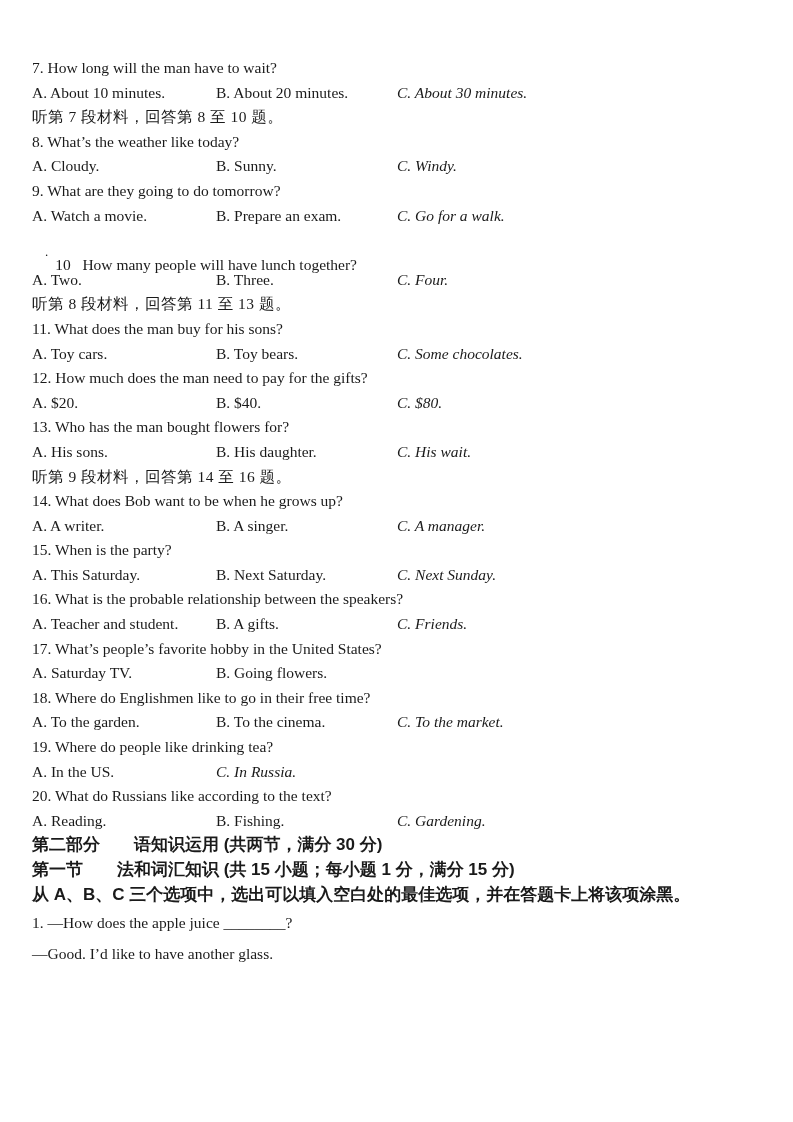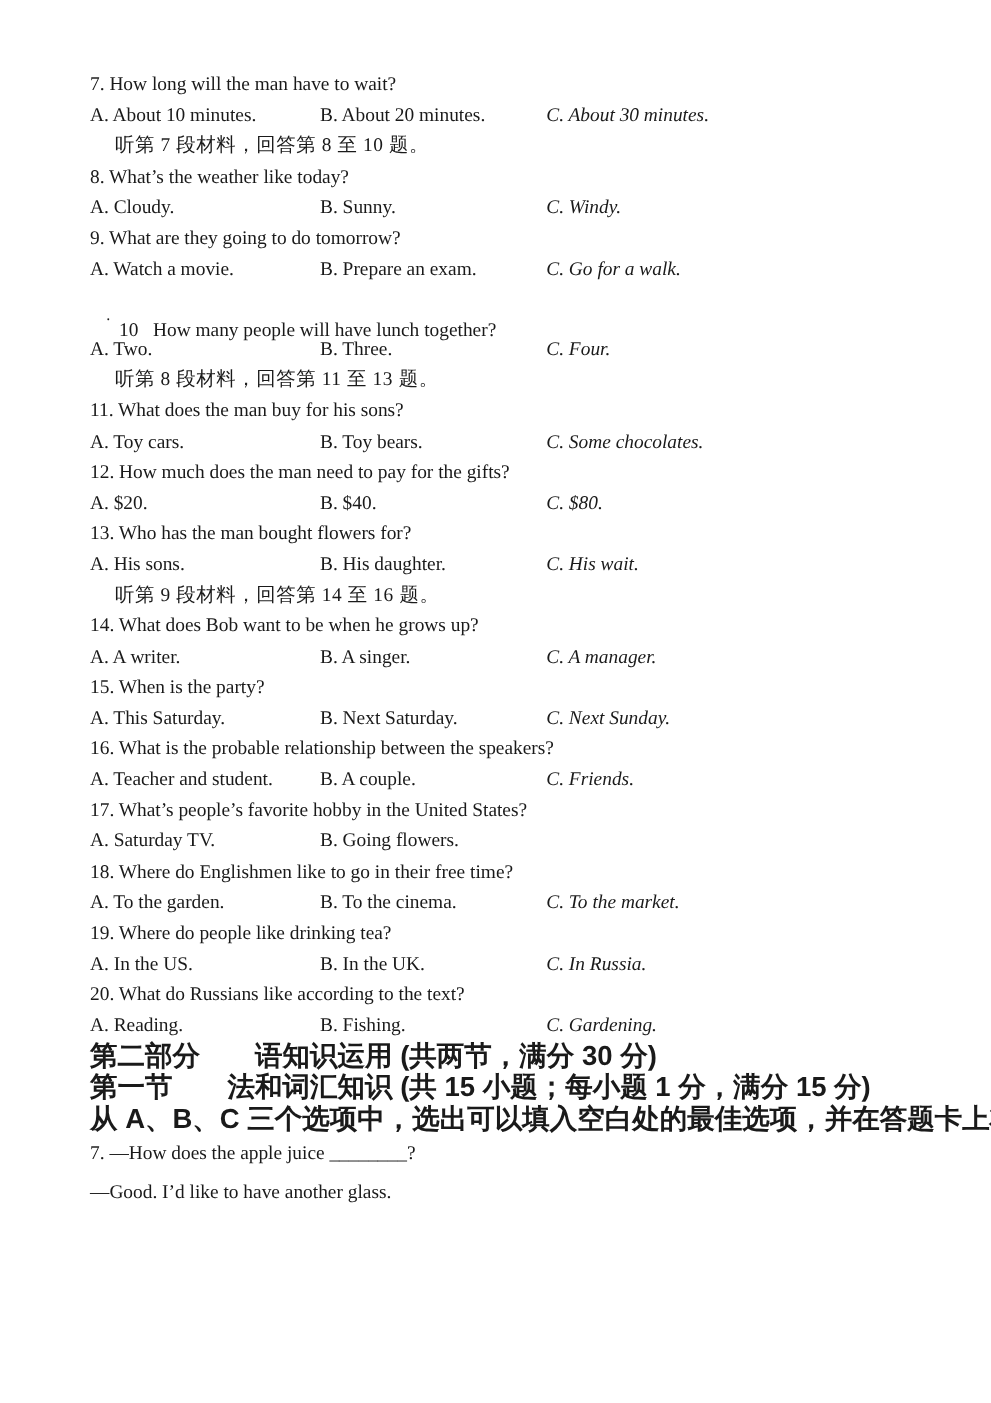--- a/index.html
+++ b/index.html
@@ -9,44 +9,44 @@
     width: 793px;
     height: 1122px;
     margin: 0 auto;
     background: #ffffff;
     font-family: "Liberation Serif", "DejaVu Serif", serif;
     font-size: 15.5px;
     color: #1a1a1a;
     overflow: hidden;
   }
   .content {
-    padding: 56px 40px 0 72px;
+    padding: 56px 40px 0 32px;
   }
   .line {
     height: 24.6px;
     line-height: 24.6px;
     white-space: pre;
   }
   .opts { display: flex; }
   .opt-a { display: inline-block; width: 184px; }
   .opt-b { display: inline-block; width: 181px; }
   .opt-c { display: inline-block; flex: 1; font-style: italic; }
-  .cn { letter-spacing: 0.5px; margin-left: 20px; }
+  .cn { letter-spacing: 0.5px; }
   .q10 { position: relative; margin-bottom: 15px; }
   .q10 .dot {
     position: absolute;
     left: 13px;
     top: 17px;
     font-size: 13px;
     line-height: 13px;
   }
   .hdr {
     font-family: "Liberation Sans", "DejaVu Sans", sans-serif;
     font-weight: bold;
-    font-size: 22px;
+    font-size: 17px;
   }
   .dialog {
     height: 31px;
     line-height: 31px;
   }
 </style>
 </head>
 <body>
 
 <div class="page">
@@ -117,52 +117,51 @@
     <div class="line">15. When is the party?</div>
     <div class="line opts">
       <span class="opt-a">A. This Saturday.</span>
       <span class="opt-b">B. Next Saturday.</span>
       <span class="opt-c">C. Next Sunday.</span>
     </div>
 
     <div class="line">16. What is the probable relationship between the speakers?</div>
     <div class="line opts">
       <span class="opt-a">A. Teacher and student.</span>
-      <span class="opt-b">B. A couple.</span>
+      <span class="opt-b">B. A gifts.</span>
       <span class="opt-c">C. Friends.</span>
     </div>
 
     <div class="line">17. What’s people’s favorite hobby in the United States?</div>
     <div class="line opts">
       <span class="opt-a">A. Saturday TV.</span>
       <span class="opt-b">B. Going flowers.</span>
     </div>
 
     <div class="line">18. Where do Englishmen like to go in their free time?</div>
     <div class="line opts">
       <span class="opt-a">A. To the garden.</span>
       <span class="opt-b">B. To the cinema.</span>
       <span class="opt-c">C. To the market.</span>
     </div>
 
     <div class="line">19. Where do people like drinking tea?</div>
     <div class="line opts">
       <span class="opt-a">A. In the US.</span>
-      <span class="opt-b">B. In the UK.</span>
       <span class="opt-c">C. In Russia.</span>
     </div>
 
     <div class="line">20. What do Russians like according to the text?</div>
     <div class="line opts">
       <span class="opt-a">A. Reading.</span>
       <span class="opt-b">B. Fishing.</span>
       <span class="opt-c">C. Gardening.</span>
     </div>
 
     <div class="line hdr">第二部分　　语知识运用 (共两节，满分 30 分)</div>
     <div class="line hdr">第一节　　法和词汇知识 (共 15 小题；每小题 1 分，满分 15 分)</div>
     <div class="line hdr">从 A、B、C 三个选项中，选出可以填入空白处的最佳选项，并在答题卡上将该项涂黑。</div>
 
-    <div class="line dialog">7. —How does the apple juice ________?</div>
+    <div class="line dialog">1. —How does the apple juice ________?</div>
     <div class="line dialog">—Good. I’d like to have another glass.</div>
 
   </div>
 </div>
 
 </body></html>

